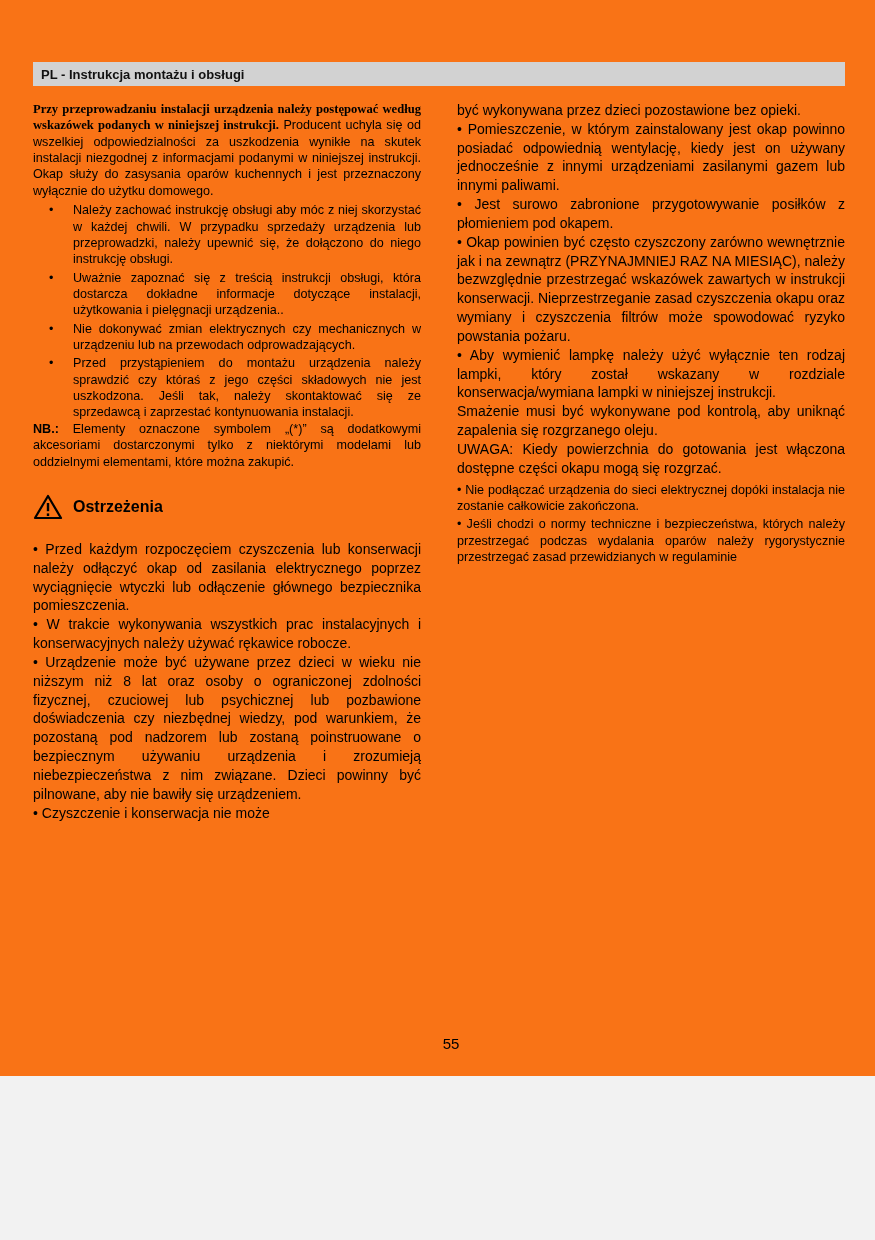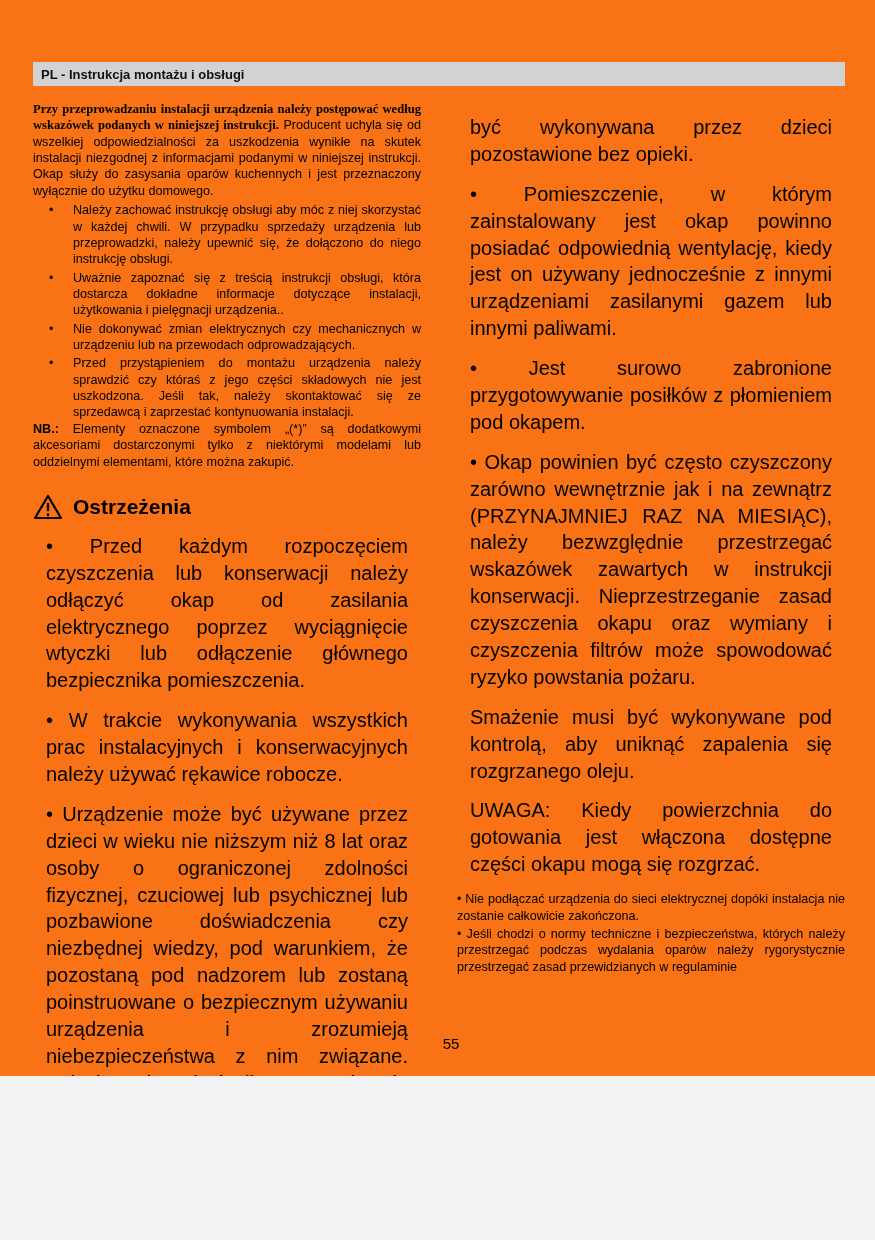--- a/index.html
+++ b/index.html
@@ -27,27 +27,27 @@
   .bullet-list { margin-top:3px; }
   .bullet { display:flex; padding-left:16px; margin-top:2px; }
   .bullet .marker { width:24px; flex:none; }
   .bullet .btext { flex:1; text-align:justify; }
 
   .nb { margin-top:9px; }
   .nb strong { font-weight:bold; }
 
   .warn-heading {
     display:flex; align-items:center; gap:10px;
-    margin:24px 0 4px 0;
-    font-size:21px; font-weight:bold;
+    margin:24px 0 20px 0;
+    font-size:16px; font-weight:bold;
   }
   .warn-heading svg { display:block; }
 
   .big-text p {
-    font-size:20px; line-height:1.345; text-align:justify; margin:13px;
+    font-size:14px; line-height:1.345; text-align:justify; margin:0;
   }
   .right-small { margin-top:4px; }
   .right-small p { margin:2px 0 0 0; }
 
   .page-number {
     position:absolute; left:0; right:0; bottom:24px;
     text-align:center; font-size:15px; color:#000;padding-left:27px;
   }
 </style>
 </head>
@@ -108,20 +108,21 @@
 
     </div>
 
     <div class="col">
 
       <div class="big-text">
         <p>być wykonywana przez dzieci pozostawione bez opieki.</p>
         <p>• Pomieszczenie, w którym zainstalowany jest okap powinno posiadać odpowiednią wentylację, kiedy jest on używany jednocześnie z innymi urządzeniami zasilanymi gazem lub innymi paliwami.</p>
         <p>• Jest surowo zabronione przygotowywanie posiłków z płomieniem pod okapem.</p>
         <p>• Okap powinien być często czyszczony zarówno wewnętrznie jak i na zewnątrz (PRZYNAJMNIEJ RAZ NA MIESIĄC), należy bezwzględnie przestrzegać wskazówek zawartych w instrukcji konserwacji. Nieprzestrzeganie zasad czyszczenia okapu oraz wymiany i czyszczenia filtrów może spowodować ryzyko powstania pożaru.</p>
+        <p>• Aby wymienić lampkę należy użyć wyłącznie ten rodzaj lampki, który został wskazany w rozdziale konserwacja/wymiana lampki w niniejszej instrukcji.</p>
         <p>Smażenie musi być wykonywane pod kontrolą, aby uniknąć zapalenia się rozgrzanego oleju.</p>
         <p>UWAGA: Kiedy powierzchnia do gotowania jest włączona dostępne części okapu mogą się rozgrzać.</p>
       </div>
 
       <div class="small-text right-small">
         <p>• Nie podłączać urządzenia do sieci elektrycznej dopóki instalacja nie zostanie całkowicie zakończona.</p>
         <p>• Jeśli chodzi o normy techniczne i bezpieczeństwa, których należy przestrzegać podczas wydalania oparów należy rygorystycznie przestrzegać zasad przewidzianych w regulaminie</p>
       </div>
 
     </div>

